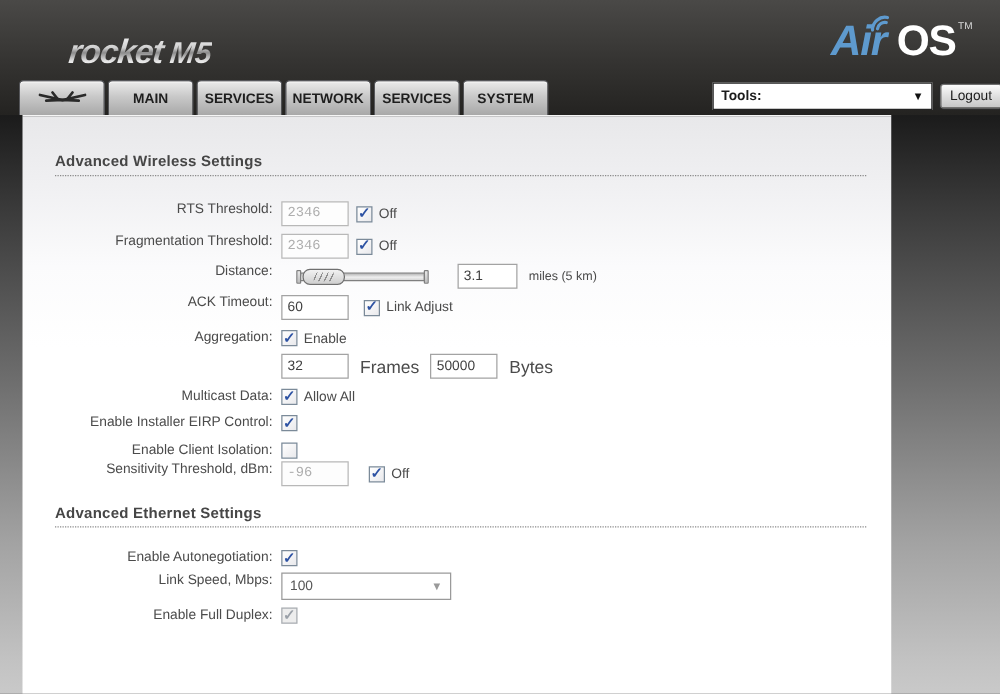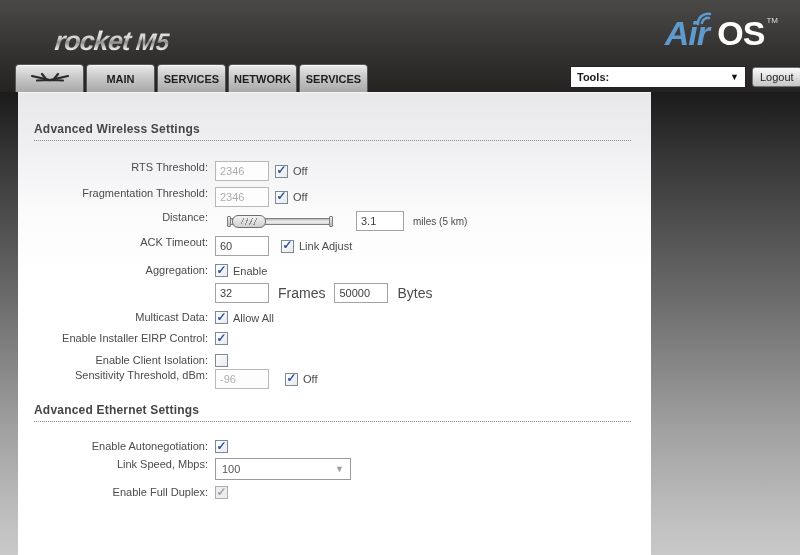--- a/index.html
+++ b/index.html
@@ -45,39 +45,39 @@
   }
   .tools-select .arrow{ margin-left:auto; font-size:9px; color:#111; }
   .logout-btn{
     position:absolute; left:752px; top:67px; height:20px; padding:0 7px;
     background:linear-gradient(180deg,#fbfbfb 0%,#dadada 60%,#c6c6c6 100%);
     border:1px solid #6f6f6f; border-radius:3px; font-size:11px; color:#1d1d1d;
     display:flex; align-items:center; cursor:pointer; box-shadow:0 0 0 1px #2a2a2a;
   }
   
   .panel{
-    position:absolute; left:18px; top:92px; width:633px; height:463px;
+    position:absolute; left:18px; top:92px; width:695px; height:463px;
     background:linear-gradient(180deg,#e8e8ea 0%,#f0f0f2 12%,#fbfbfc 26%,#ffffff 40%);
     border-top:1px solid #f5f5f5;
-    padding:29px 20px 0 16px;
+    padding:29px 20px 0 26px;
   }
   .section-title{
     font-size:12px; font-weight:bold; color:#464646; letter-spacing:0.2px;
     border-bottom:1px dotted #8a8a8a; padding-bottom:4px; margin-bottom:20px;
   }
   .row{ display:flex; align-items:flex-start; }
   .row .lbl{
     width:181px; text-align:right; font-size:11px; color:#4b4b4b; flex:0 0 181px; padding-right:7px;
   }
   .ctl{ display:flex; align-items:center; }
   input.txt{
     width:54px; height:20px; border:1px solid #a3a3a3; font-family:"Liberation Sans",sans-serif;
     font-size:11px; color:#3f3f3f; padding:1px 4px; background:#fff;
   }
-  input.txt:disabled{ color:#aeaeae; background:#fdfdfd; border-color:#b8b8b8; }
+  input.txt:disabled{ color:#aeaeae; background:#fdfdfd; border-color:#b8b8b8;font-family:Liberation Mono, monospace; }
   .cb{
     width:13px; height:13px; border:1px solid #7b8a99;
     background:linear-gradient(135deg,#ffffff 0%,#e9e9ec 100%);
     display:inline-flex; align-items:center; justify-content:center; cursor:pointer; flex:0 0 13px;
   }
   .cb .mark{ font-style:normal; font-size:12px; font-weight:bold; color:#2d52a3; line-height:1; position:relative; top:-1px; }
   .cb.disabled{ background:#ededed; border-color:#a9adb2; }
   .cb.disabled .mark{ color:#9aa0a8; }
   .cb-lbl{ font-size:11px; color:#4b4b4b; margin-left:5px; }
   .gap-cb{ margin-left:6px; }
@@ -150,20 +150,23 @@
         </div>
       <div class="tab">
           <span>SERVICES</span>
         </div>
       <div class="tab">
           <span>NETWORK</span>
         </div>
       <div class="tab">
           <span>SERVICES</span>
         </div>
+      <div class="tab">
+          <span>SYSTEM</span>
+        </div>
     </div>
 
     <div class="tools-select">
       <span>Tools:</span>
       <span class="arrow">▼</span>
     </div>
     <div class="logout-btn">
       <span>Logout</span>
     </div>
   </div>

